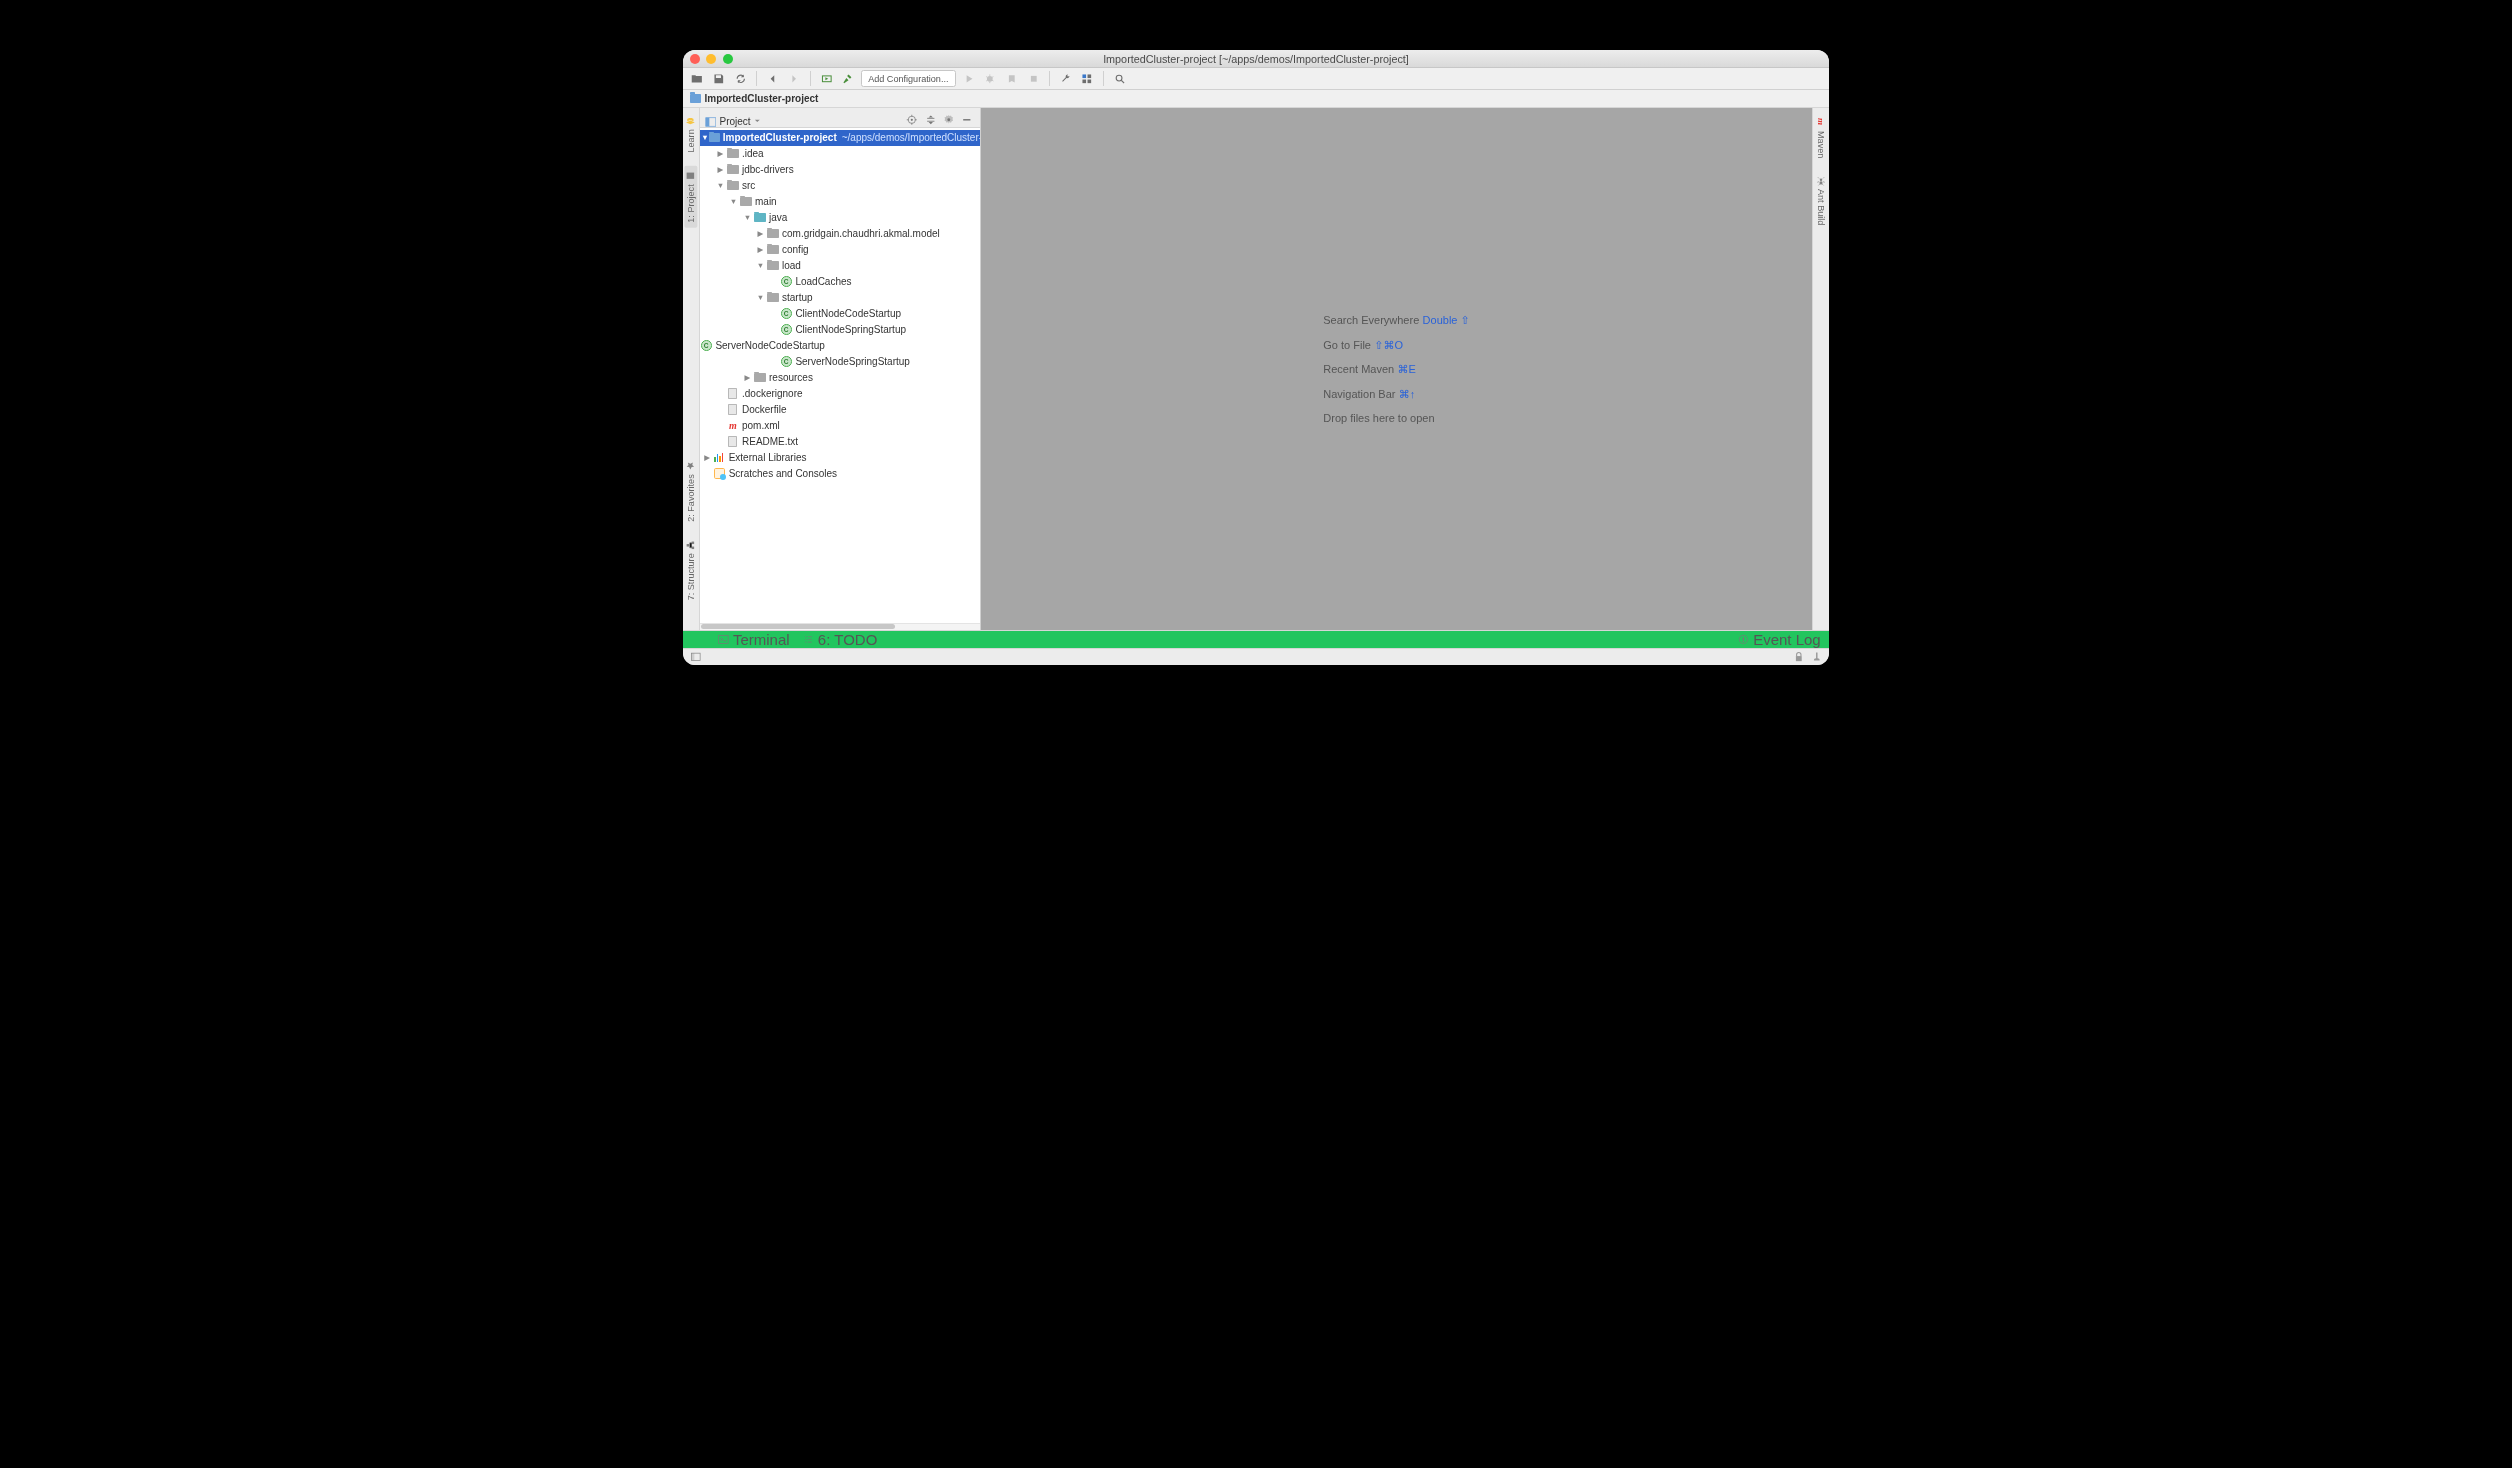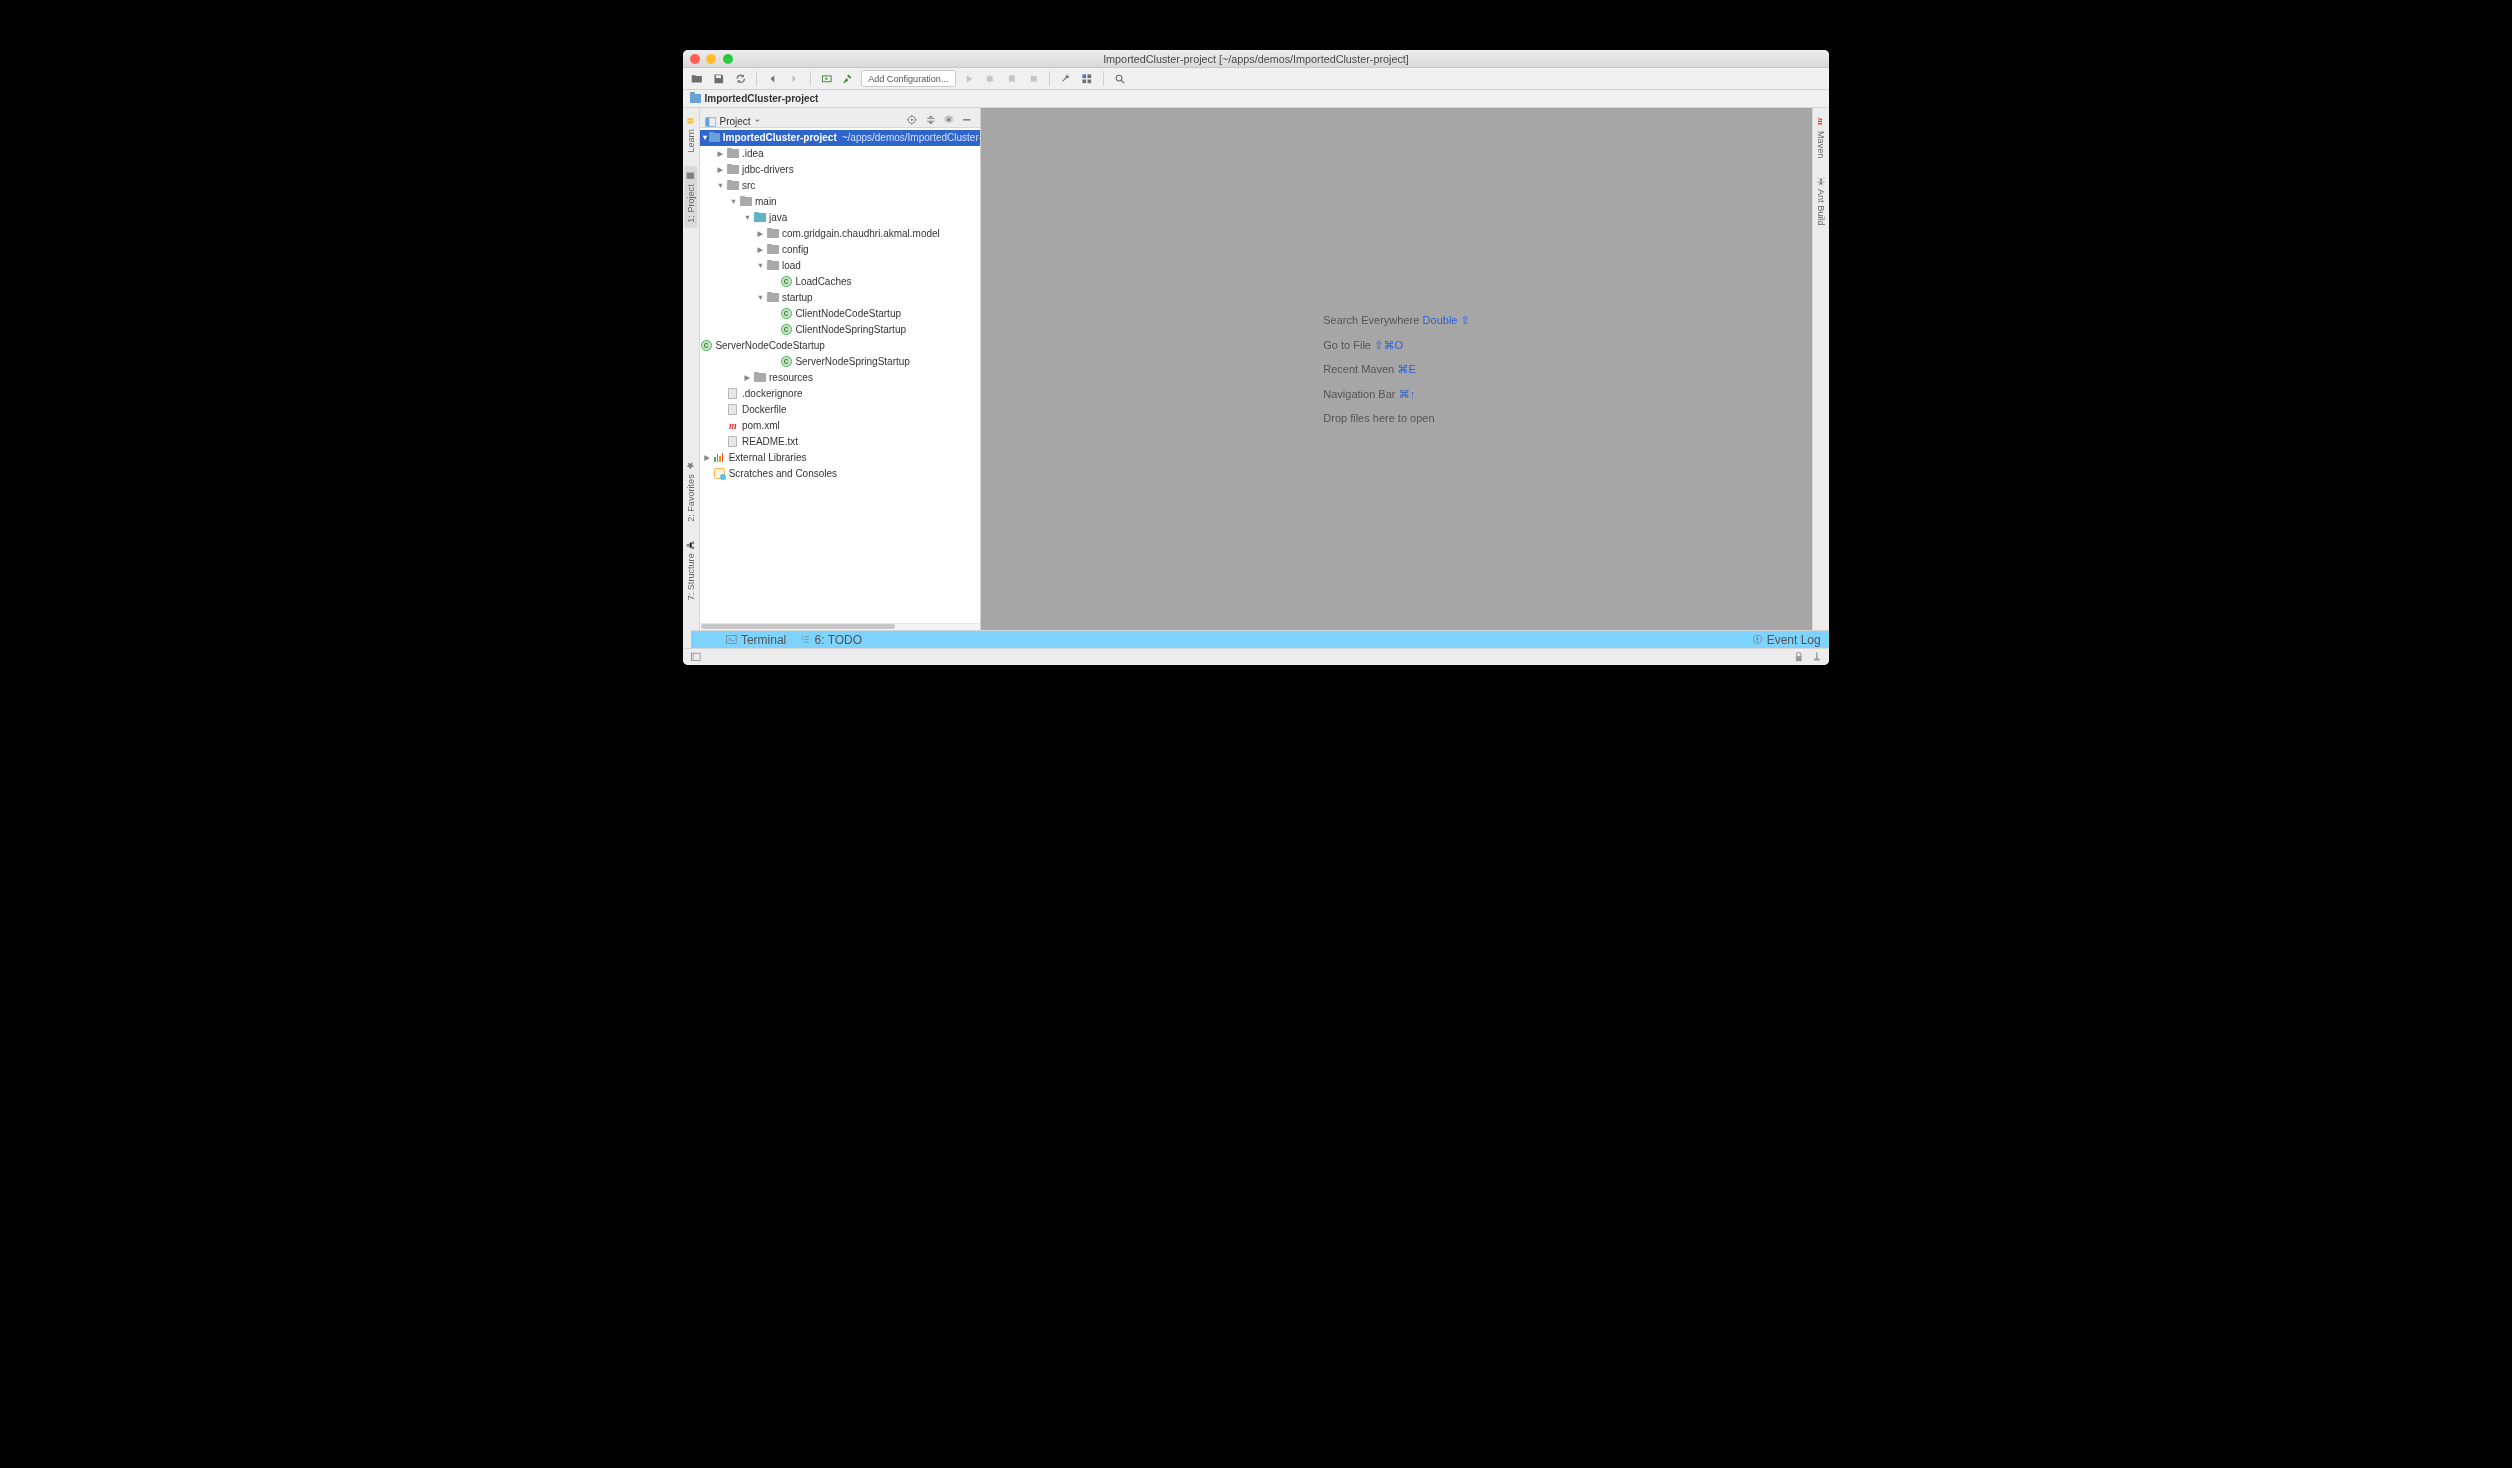--- a/index.html
+++ b/index.html
@@ -1,17 +1,17 @@
 <!DOCTYPE html>
 <html style="font-size:13.3px"><head>
 <meta charset="utf-8">
 <style>
   * { box-sizing: border-box; margin: 0; padding: 0; }
   body { font-family: -apple-system, "Helvetica Neue", Arial, sans-serif; font-size: 10px; background: #000; width: 2512px; height: 1469px; display: flex; align-items: flex-start; justify-content: center; padding-top: 50px; }
-  .window { width: 1146px; height: 615px; background: #ececec; border-radius: 5px; box-shadow: 0 16.6px 50px rgba(0,0,0,0.6); display: flex; flex-direction: column; overflow: hidden; }
+  .window { width: 1146px; height: 615px; background: #ececec; border-radius: 12px; box-shadow: 0 16.6px 50px rgba(0,0,0,0.6); display: flex; flex-direction: column; overflow: hidden; }
   .titlebar { height: 18.3px; background: linear-gradient(#ededed,#d9d9d9); display: flex; align-items: center; padding: 0 6.6px; position: relative; border-bottom: 0.8px solid #c7c7c7; }
   .traffic { display: flex; gap: 6.6px; }
   .traffic span { width: 10px; height: 10px; border-radius: 50%; display: inline-block; }
   .tl-close { background: #ff5f57; } .tl-min { background: #ffbd2e; } .tl-max { background: #28c840; }
   .title { position: absolute; left: 0; right: 0; text-align: center; font-size: 10.8px; color: #4a4a4a; pointer-events: none; }
   .toolbar { height: 21.6px; background: #f0f0f0; border-bottom: 0.8px solid #d0d0d0; display: flex; align-items: center; padding: 0 5px; gap: 3.3px; }
   .tbtn { width: 18.3px; height: 18.3px; display: flex; align-items: center; justify-content: center; color: #666; border-radius: 2.5px; cursor: pointer; }
   .tbtn.disabled { color: #bbb; cursor: default; }
   .sep { width: 0.8px; height: 15px; background: #d0d0d0; margin: 0 3.3px; }
   .run-config { height: 16.6px; padding: 0 6.6px; border: 0.8px solid #c7c7c7; border-radius: 2.5px; background: #fff; font-size: 9.1px; color: #555; display: flex; align-items: center; cursor: pointer; }
@@ -41,21 +41,21 @@
   .lib-icon { width: 10.8px; height: 9.1px; display: flex; align-items: flex-end; gap: 0.8px; }
   .lib-icon span { width: 1.7px; background: #ff9800; } .lib-icon span:nth-child(1){height:5px;background:#4caf50;} .lib-icon span:nth-child(2){height:8.3px;background:#2196f3;} .lib-icon span:nth-child(3){height:6.6px;background:#ff9800;} .lib-icon span:nth-child(4){height:9.1px;background:#f44336;}
   .scratch-icon { width: 10.8px; height: 10.8px; background: #fff3e0; border: 0.8px solid #ffb74d; border-radius: 1.7px; position: relative; }
   .scratch-icon::after { content: ''; position: absolute; right: -1.7px; bottom: -1.7px; width: 5.8px; height: 5.8px; background: #4fc3f7; border-radius: 50%; }
   .m-icon { width: 10.8px; height: 10.8px; display: flex; align-items: center; justify-content: center; font-family: Georgia, serif; font-style: italic; font-weight: bold; color: #e53935; font-size: 10px; }
   .path { color: #888; margin-left: 5px; font-size: 10px; }
   .editor { flex: 1; background: #a6a6a6; display: flex; align-items: center; justify-content: center; }
   .hints { display: flex; flex-direction: column; gap: 11.6px; }
   .hint { font-size: 11px; color: #555; }
   .hint .sc { color: #2962d9; margin-left: 3.3px; }
-  .bottom-bar { height: 18.3px; background: #7dd3fc; border-top: 0.8px solid #d6d6d6; display: flex; align-items: center; padding: 0 8.3px; gap: 13.3px; font-size: 12px; color: #555; margin-left: 8px; }
+  .bottom-bar { height: 18.3px; background: #22c55e; border-top: 0.8px solid #d6d6d6; display: flex; align-items: center; padding: 0 8.3px; gap: 13.3px; font-size: 15px; color: #555; }
   .bottom-bar .spacer { flex: 1; }
   .status-bar { height: 16.6px; background: #ececec; border-top: 0.8px solid #d6d6d6; display: flex; align-items: center; padding: 0 6.6px; }
   .status-bar .spacer { flex: 1; }
   .tree-scrollbar { height: 7.5px; background: #f4f4f4; border-top: 0.8px solid #e4e4e4; position: relative; }
   .tree-scrollbar .thumb { position: absolute; left: 1.7px; top: 0.8px; width: 194px; height: 5px; background: #c7c7c7; border-radius: 2.5px; }
   .bold { font-weight: 600; }
   svg { display: block; }
   .bbtn { display: flex; align-items: center; gap: 4.2px; cursor: pointer; }
 </style>
 </head>

